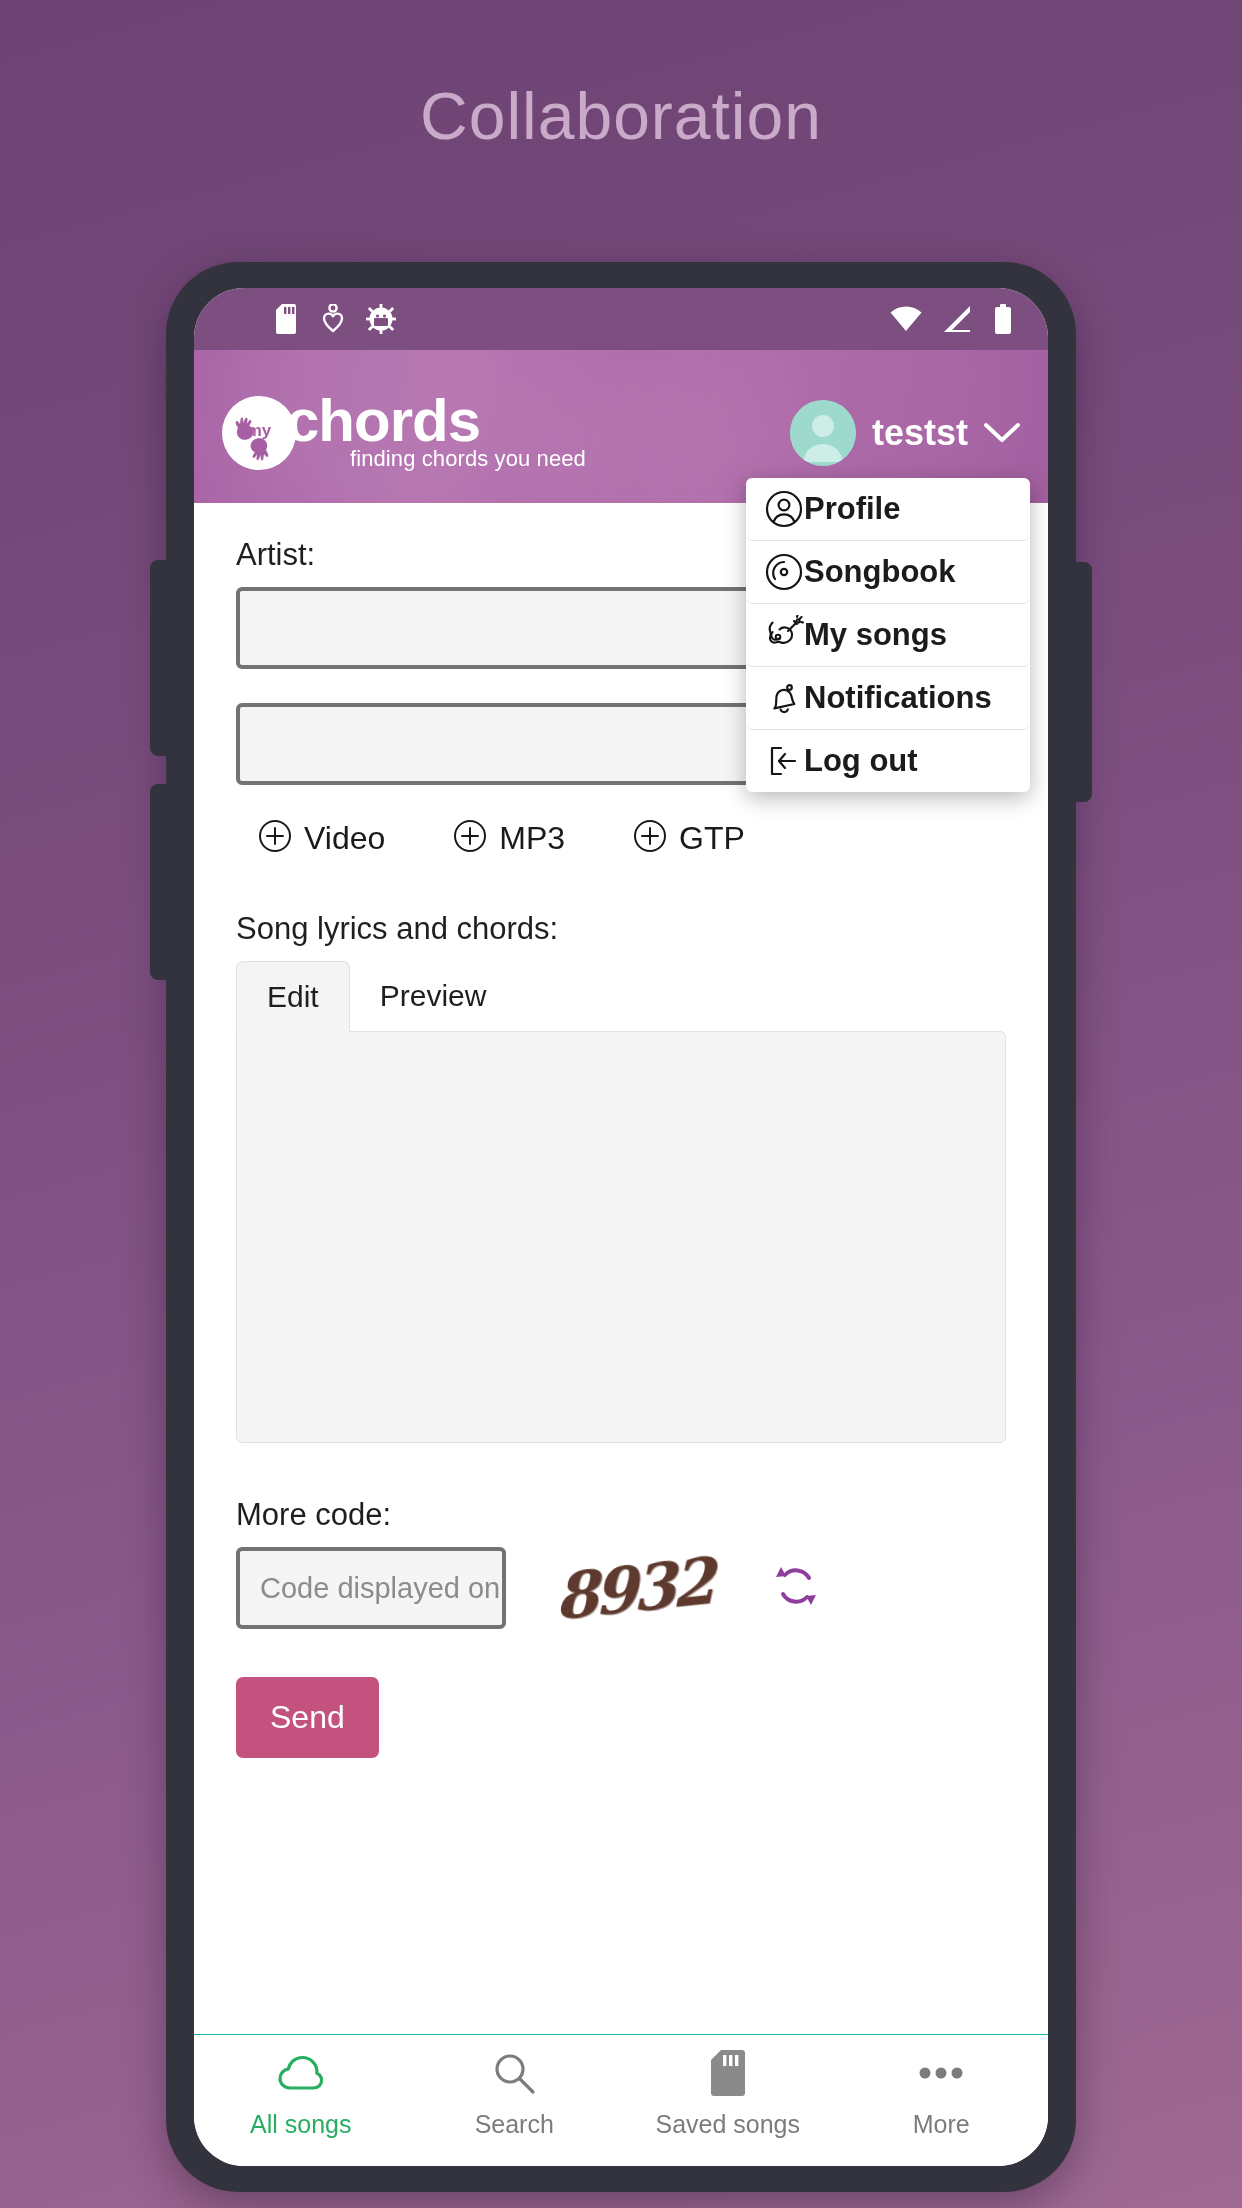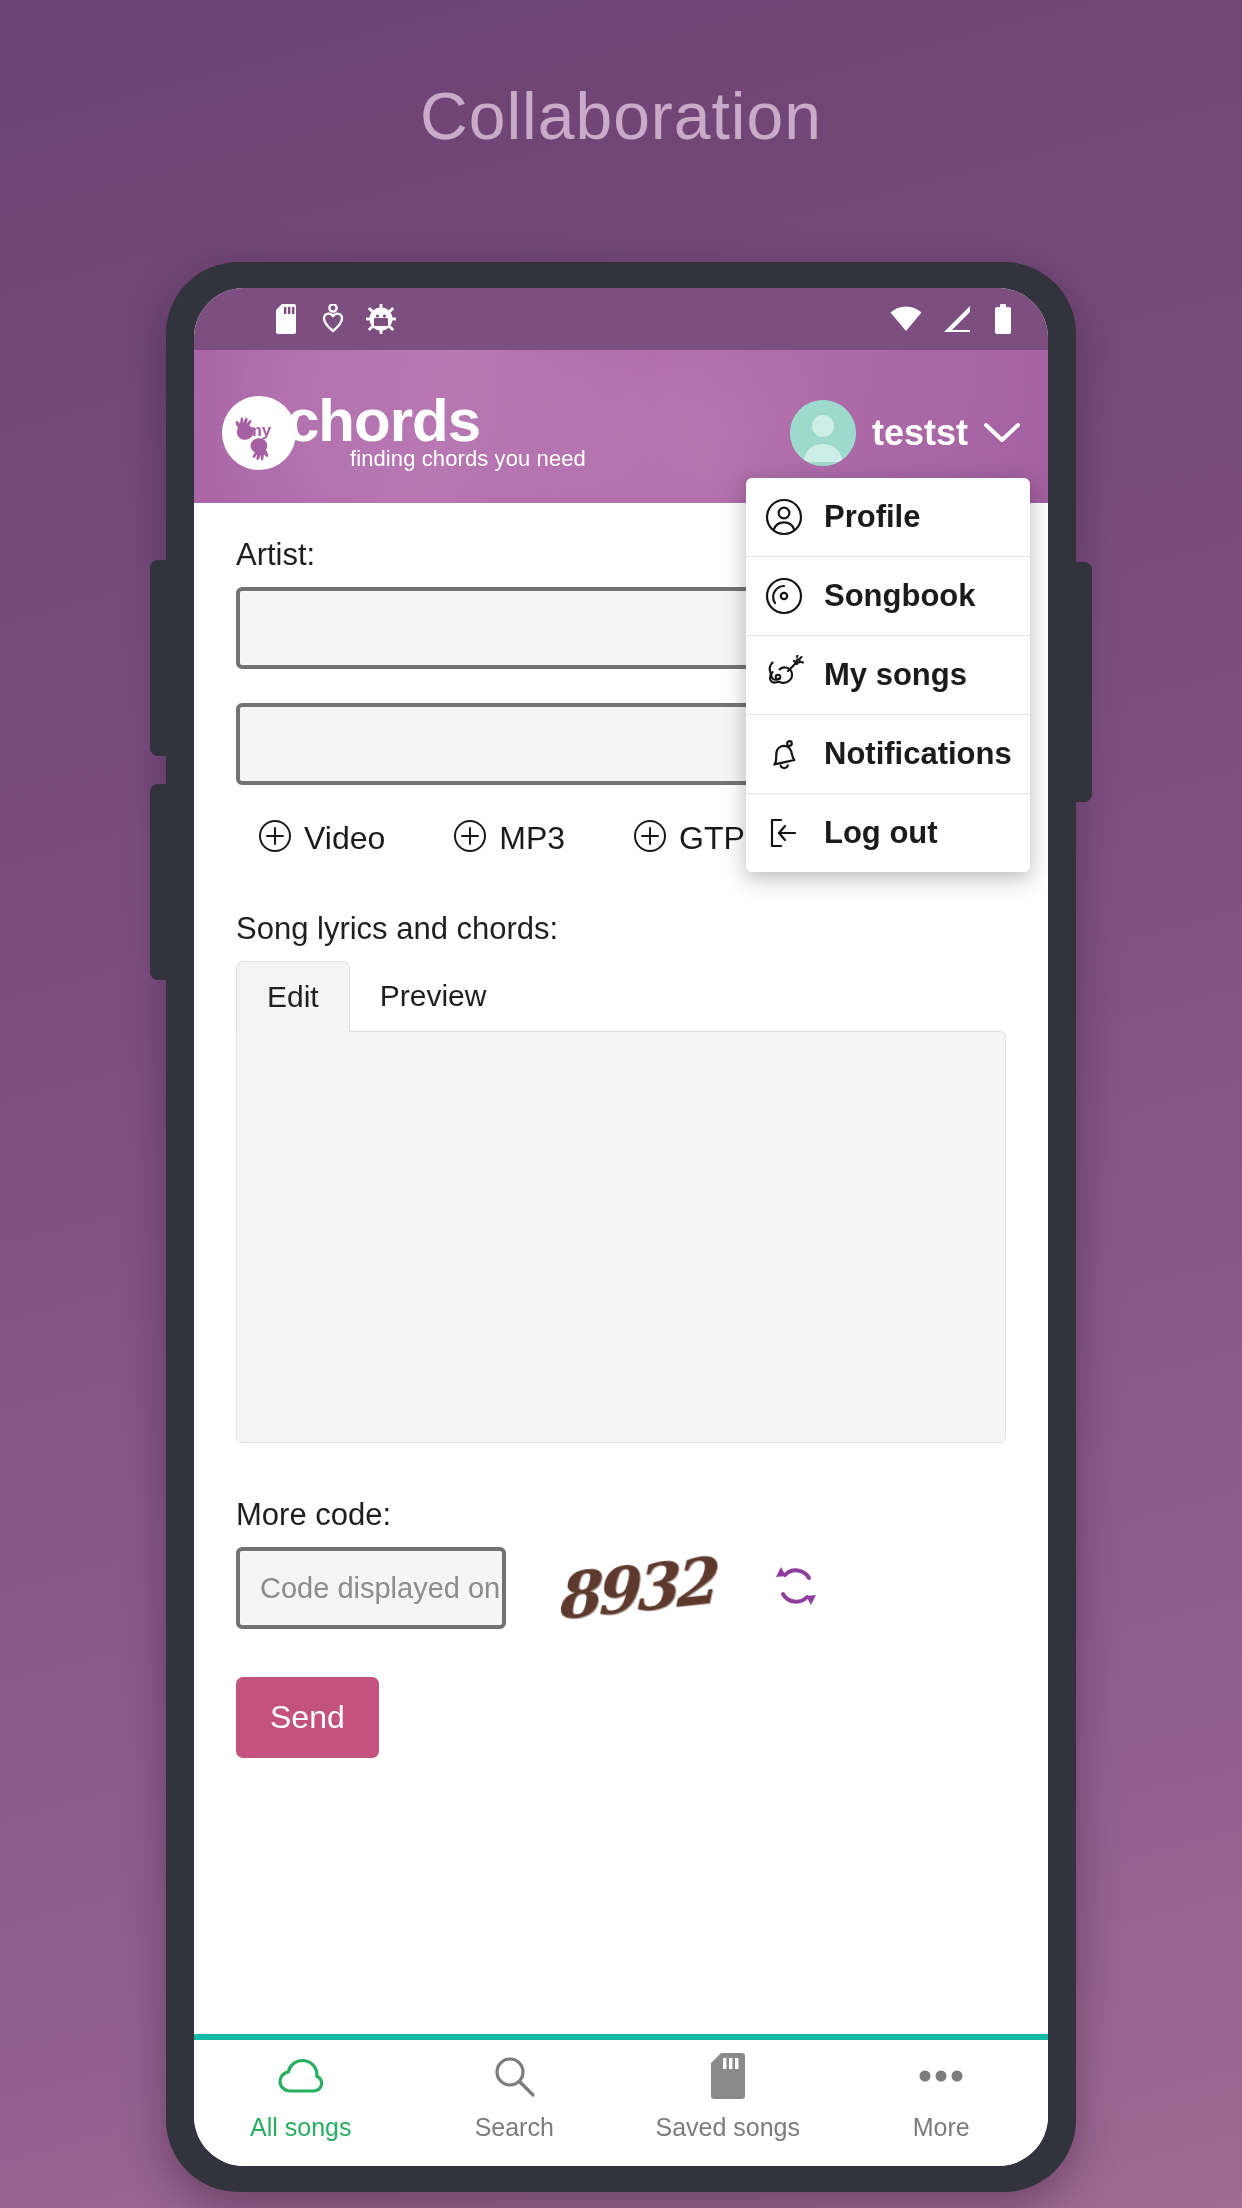--- a/index.html
+++ b/index.html
@@ -191,23 +191,23 @@
     width: 284px;
     background: #fff;
     border-radius: 6px;
     box-shadow: 0 6px 22px rgba(0,0,0,0.28);
     z-index: 40;
     overflow: hidden;
   }
   .dd-item {
     display: flex;
     align-items: center;
-    gap: 20px;
-    padding: 19px 18px;
+    padding: 11px 18px;
     border-bottom: 1px solid #e4e4e4;
+    border-radius: 7px;
   }
   .dd-item:last-child { border-bottom: none; }
   .dd-icon { width: 40px; height: 40px; display: flex; align-items: center; justify-content: center; flex: none; }
   .dd-label { font-size: 31px; font-weight: 700; color: #1b1b1b; }
 
   
   .content {
     flex: 1;
     background: #fff;
     padding: 34px 42px 0 42px;
@@ -310,21 +310,21 @@
     font-size: 32px;
     padding: 22px 34px;
     border: none;
     border-radius: 7px;
     display: inline-block;
   }
 
   
   .bottom-nav {
     height: 132px;
-    border-top: 6px solid #14b8a6;
+    border-top: 1px solid #14b8a6;
     background: #fff;
     display: flex;
     align-items: center;
     flex: none;
     padding-bottom: 14px;
   }
   .nav-item {
     flex: 1;
     display: flex;
     flex-direction: column;

